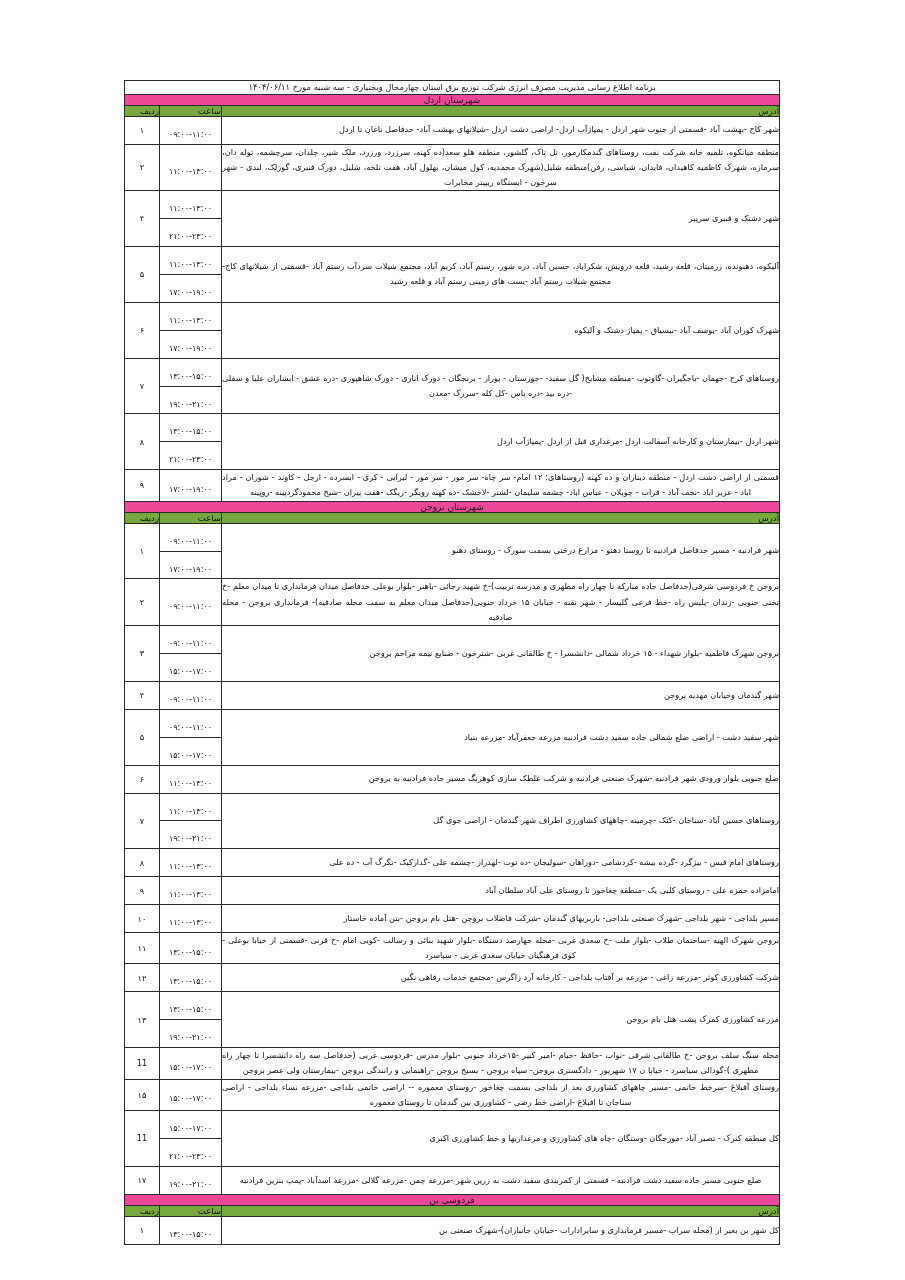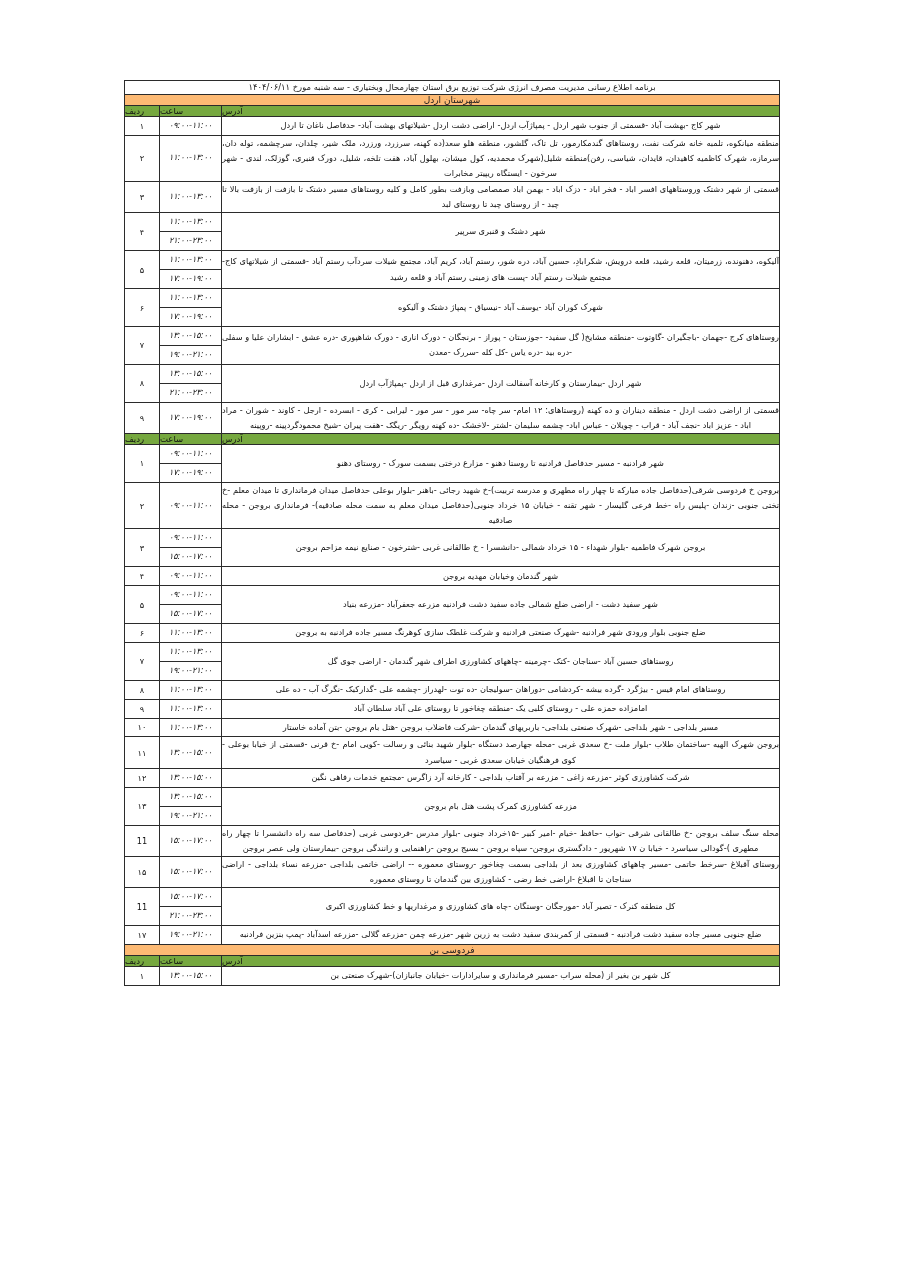--- a/index.html
+++ b/index.html
@@ -45,35 +45,34 @@
 
   .doc-title {
     text-align: center;
     font-size: 8.4px;
     line-height: 1.5;
     padding: 7px 6px 7px 6px;
     color: #1a1a1a;
     letter-spacing: 0.1px;
   }
   .city-band {
-    background: #fdba74;
+    background: #ec4899;
     text-align: center;
     font-size: 9px;
     padding: 4px 0 5px 0;
     color: #1b1b1b;
   }
   .col-head {
     background: #76A83F;
-    text-align: left;
+    text-align: right;
     font-size: 8.5px;
     padding: 4px 0 5px 0;
     color: #111111;
   }
   .addr {
-    text-align: center;
     font-size: 8.2px;
     line-height: 1.85;
     padding: 5px 9px 6px 9px;
     color: #111111;
   }
   .addr.justify {
     text-align: justify;
     text-align-last: center;
   }
   .time-cell {
@@ -81,24 +80,23 @@
     font-size: 8.1px;
     padding: 0;
     color: #111111;
   }
   .time-stack {
     display: flex;
     flex-direction: column;
     width: 100%;
   }
   .time-stack .slot {
-    padding: 3px 0 4px 0;
+    padding: 12px 0 4px 0;
     border-bottom: 1px solid #2b2b2b;
     line-height: 1.35;
-    font-style: italic;
   }
   .time-stack .slot:last-child {
     border-bottom: none;
   }
   .radif {
     text-align: center;
     font-size: 8.2px;
     color: #111111;
     padding: 2px 0;
   }
@@ -138,29 +136,20 @@
           <tr>
             <td class="addr justify">منطقه میانکوه، تلمبه خانه شرکت نفت، روستاهای گندمکارمور، تل تاک، گلشور، منطقه هلو سعد(ده کهنه، سرزرد، ورزرد، ملک شیر، چلدان، سرچشمه، توله دان، سرمازه، شهرک کاظمیه کاهیدان، قایدان، شیاسی، رفن)منطقه شلیل(شهرک محمدیه، کول میشان، بهلول آباد، هفت تلخه، شلیل، دورک قنبری، گوزلک، لندی - شهر سرخون - ایستگاه ریپیتر مخابرات</td>
             <td class="time-cell">
               <div class="time-stack">
                 <div class="slot">۱۱:۰۰-۱۳:۰۰</div>
               </div>
             </td>
             <td class="radif">۲</td>
           </tr>
           <tr>
-            <td class="addr justify">قسمتی از شهر دشتک وروستاههای افسر اباد - فخر اباد - دزک اباد - بهمن اباد  صمصامی وبازفت بطور کامل و کلیه روستاهای مسیر دشتک تا بازفت از بازفت بالا تا چبد - از روستای چبد تا روستای لبد</td>
-            <td class="time-cell">
-              <div class="time-stack">
-                <div class="slot">۱۱:۰۰-۱۳:۰۰</div>
-              </div>
-            </td>
-            <td class="radif">۳</td>
-          </tr>
-          <tr>
             <td class="addr">شهر دشتک  و قنبری سرپیر</td>
             <td class="time-cell">
               <div class="time-stack">
                 <div class="slot">۱۱:۰۰-۱۳:۰۰</div>
                 <div class="slot">۲۱:۰۰-۲۳:۰۰</div>
               </div>
             </td>
             <td class="radif">۴</td>
           </tr>
           <tr>
@@ -204,20 +193,23 @@
             <td class="radif">۸</td>
           </tr>
           <tr>
             <td class="addr justify">قسمتی از اراضی دشت اردل - منطقه دیناران و ده کهنه (روستاهای: ۱۲ امام- سر چاه- سر مور - سر مور  - لیرابی - کری - ابسرده  - ارجل  - کاوند  - شوران - مراد اباد - عزیز اباد -نجف آباد - قراب  - چویلان - عباس اباد- چشمه سلیمان -لشتر  -لاخشک -ده کهنه رویگر -ریگک -هفت پیران -شیخ محمودگردپینه -روپینه</td>
             <td class="time-cell">
               <div class="time-stack">
                 <div class="slot">۱۷:۰۰-۱۹:۰۰</div>
               </div>
             </td>
             <td class="radif">۹</td>
+          </tr>
+          <tr>
+            <td class="city-band" colspan="3">شهرستان بروجن</td>
           </tr>
           <tr>
             <td class="col-head">آدرس</td>
             <td class="col-head">ساعت</td>
             <td class="col-head">ردیف</td>
           </tr>
           <tr>
             <td class="addr">شهر فرادنبه - مسیر حدفاصل فرادنبه تا روستا دهنو  - مزارع درختی  بسمت سورک -  روستای دهنو</td>
             <td class="time-cell">
               <div class="time-stack">

